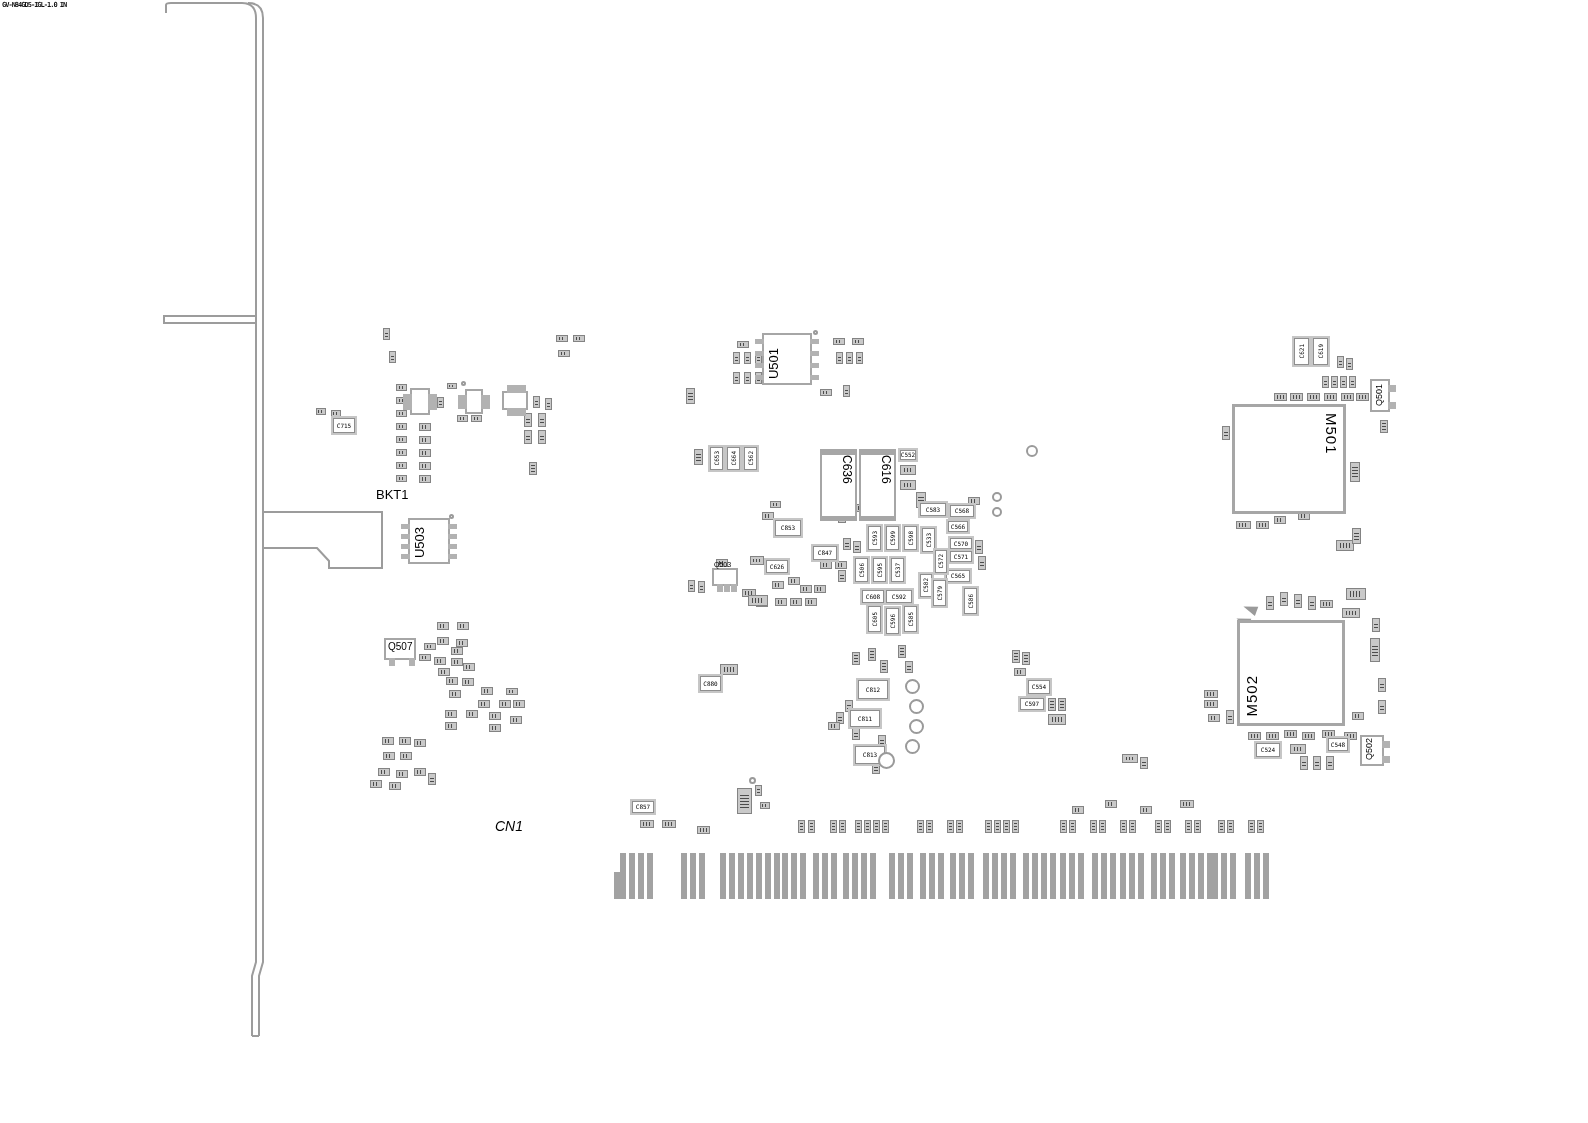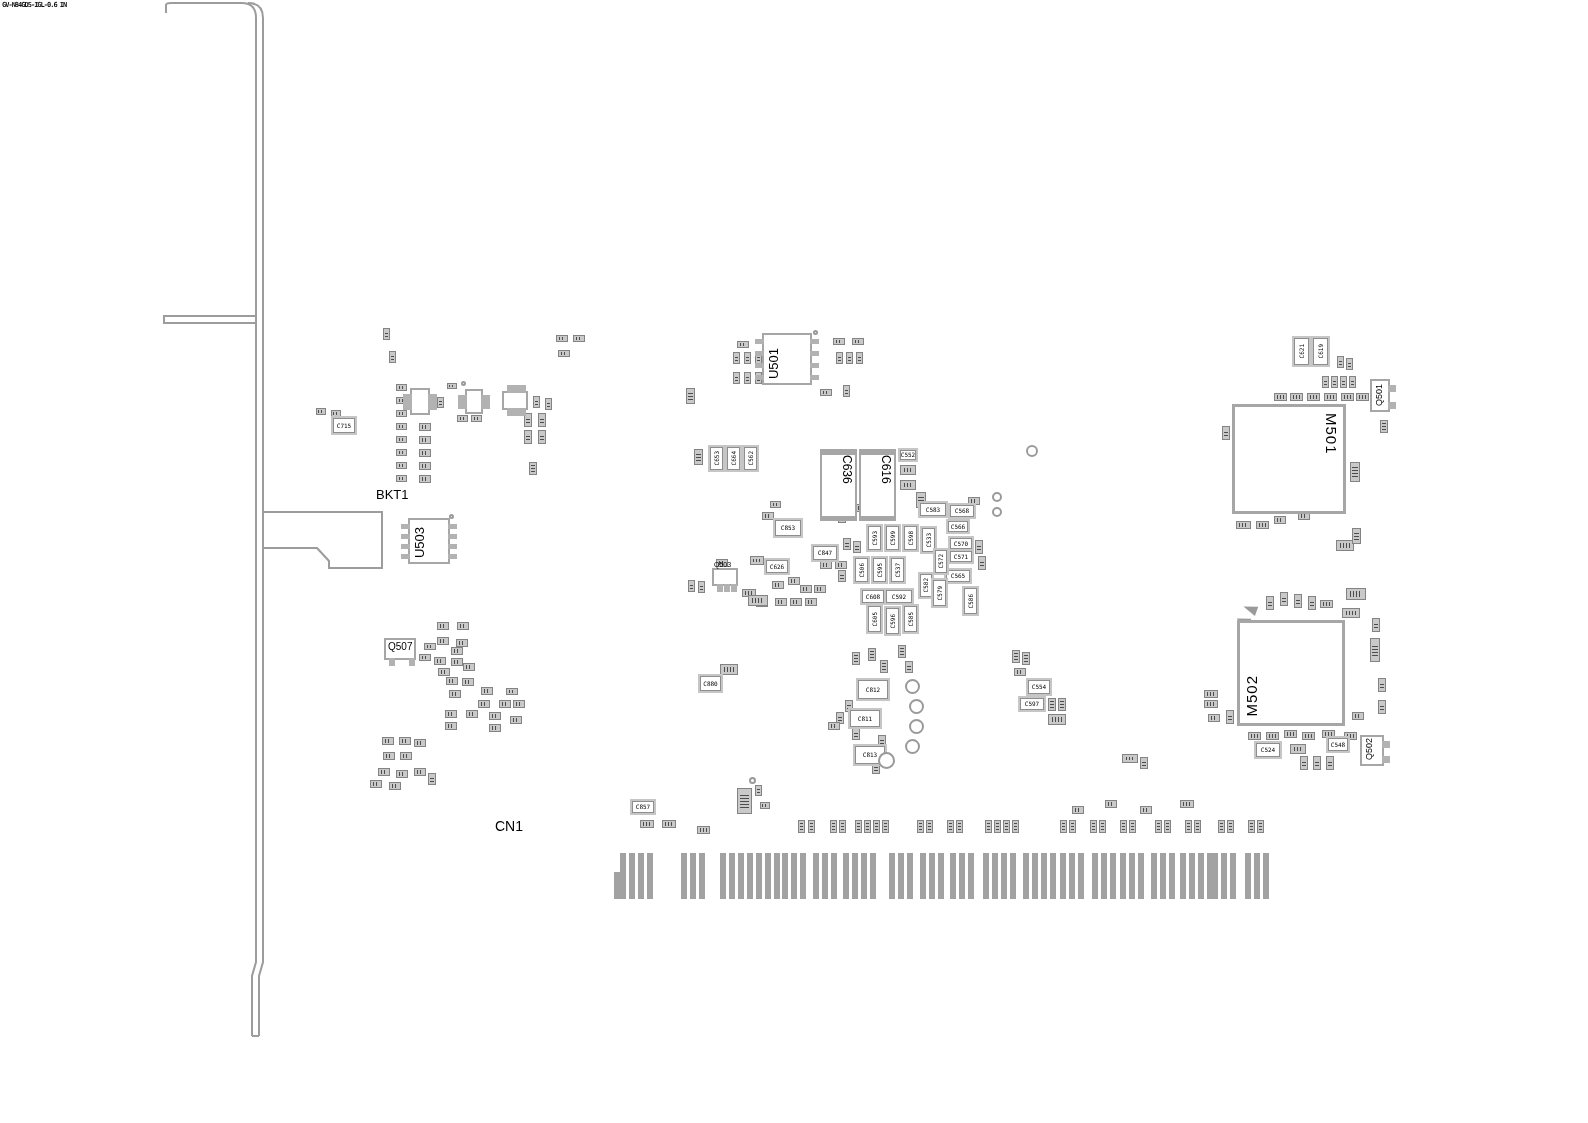--- a/index.html
+++ b/index.html
@@ -43,23 +43,23 @@
   <svg id="bracket-svg" width="1588" height="1123" viewBox="0 0 1588 1123">
     <g fill="none" stroke="#9c9c9c" stroke-width="2">
       <path d="M166,13 L166,5 Q166,3 171,3 L242,3 Q256,3 256,18 L256,962 L252,976 L252,1036"></path>
       <path d="M248,3 Q263,3 263,18 L263,962 L259,976 L259,1036"></path>
       <path d="M252,1036 L259,1036"></path>
       <path d="M256,316 L164,316 L164,323 L256,323"></path>
       <path d="M263,548 L317,548 L329,561 L329,568 L382,568 L382,512 L263,512"></path>
     </g>
   </svg>
 
-  <div id="partnum">GV-N84GD5-IGL-0.6 IN</div>
+  <div id="partnum">GV-N84GD5-IGL-1.0 IN</div>
   <div class="biglabel" style="left:376px;top:487px;">BKT1</div>
-  <div class="biglabel" style="left:495px;top:818px;font-size:14px;">CN1</div>
+  <div class="biglabel" style="left:495px;top:818px;font-size:14px;font-style:italic;">CN1</div>
 
   <div id="board">
       <div class="p v" style="left: 383px; top: 328px; width: 7px; height: 12px;"></div>
       <div class="p v" style="left: 389px; top: 351px; width: 7px; height: 12px;"></div>
       <div class="p" style="left: 556px; top: 335px; width: 12px; height: 7px;"></div>
       <div class="p" style="left: 573px; top: 335px; width: 12px; height: 7px;"></div>
       <div class="p" style="left: 558px; top: 350px; width: 12px; height: 7px;"></div>
       <div class="p" style="left: 396px; top: 384px; width: 11px; height: 7px;"></div>
       <div class="p" style="left: 396px; top: 397px; width: 11px; height: 7px;"></div>
       <div class="p" style="left: 396px; top: 410px; width: 11px; height: 7px;"></div>

